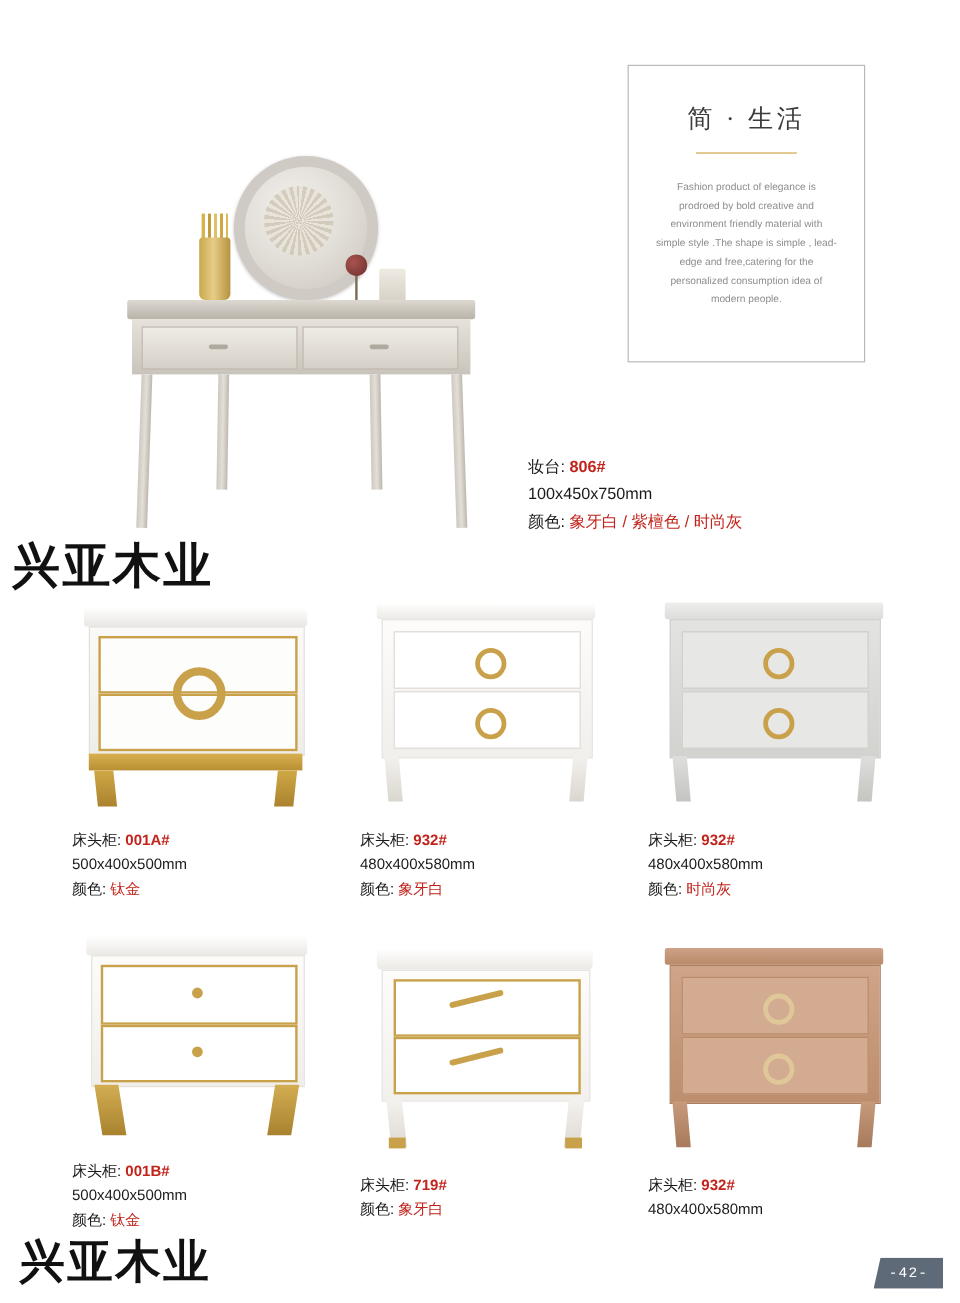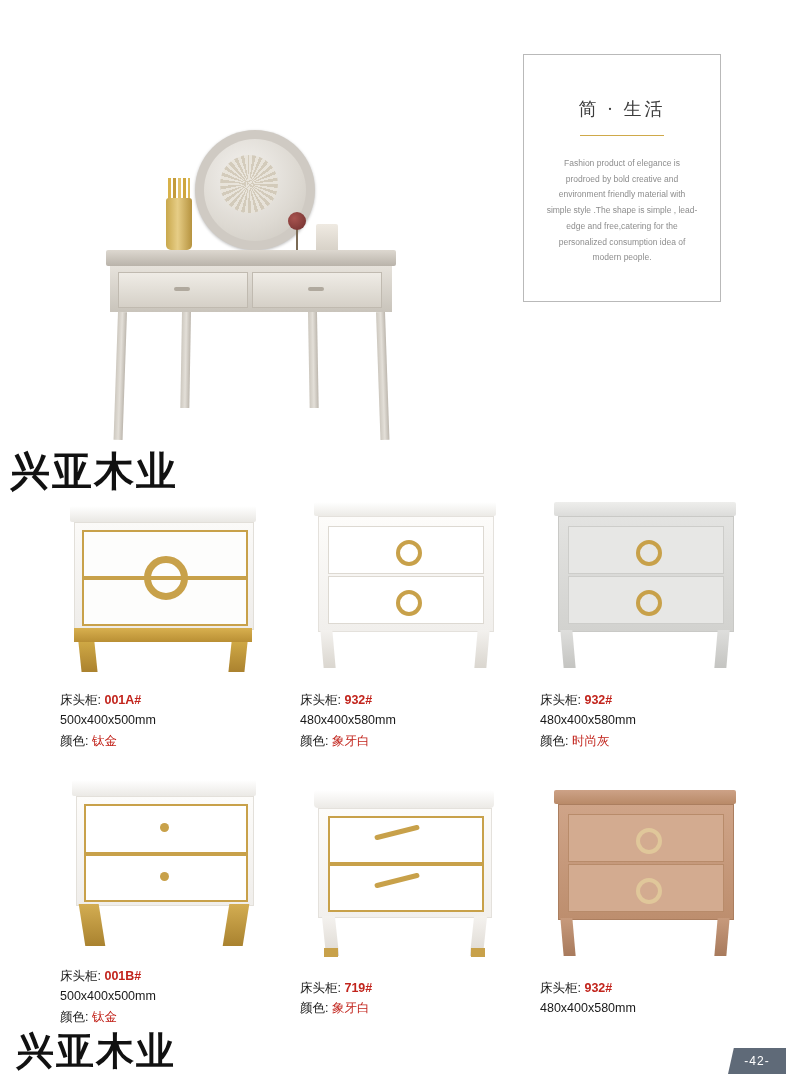--- a/index.html
+++ b/index.html
@@ -135,23 +135,23 @@
 
   
   .card {
     position: absolute;
     left: 523px; top: 54px;
     width: 196px; height: 246px;
     border: 1px solid #b9b9b9;
     background: #fff;
   }
   .card-title {
-    margin-top: 42px;
+    margin-top: 30px;
     text-align: center;
-    font-size: 18px;
+    font-size: 21px;
     letter-spacing: 3px;
     color: #3c3c3c;
     font-family: "Liberation Serif", serif;
   }
   .card-rule {
     width: 84px; height: 1px;
     background: #cfa94a;
     margin: 14px auto 0;
   }
   .card-body {
@@ -229,20 +229,21 @@
     right: 14px; bottom: 12px;
     width: 58px; height: 26px;
     background: #5f6a78;
     color: #fff;
     font-size: 12px;
     display: flex;
     align-items: center;
     justify-content: center;
     letter-spacing: 1px;
     clip-path: polygon(10% 0, 100% 0, 100% 100%, 0 100%);
+    font-family: Liberation Mono, monospace;
   }
 </style>
 </head>
 <body>
 
 <div class="hero">
 
   <div class="dresser">
     <div class="mirror-outer"></div>
     <div class="mirror-inner"></div>
@@ -263,20 +264,31 @@
     <div class="leg l3"></div>
     <div class="leg l4"></div>
   </div>
 
   <div class="card">
     <div class="card-title">简 · 生活</div>
     <div class="card-rule"></div>
     <div class="card-body">Fashion product of elegance is prodroed by bold creative and environment friendly material with simple style .The shape is simple , lead-edge and free,catering for the personalized consumption idea of modern people.</div>
   </div>
 
+  <div class="hero-spec">
+    <div class="spec-line">
+      <span>妆台:</span>
+      <span class="red bold">806#</span>
+    </div>
+    <div class="spec-line">100x450x750mm</div>
+    <div class="spec-line">
+      <span>颜色:</span>
+      <span class="red">象牙白 / 紫檀色 / 时尚灰</span>
+    </div>
+  </div>
 
   <div class="watermark wm1">兴亚木业</div>
 </div>
 
 <div class="grid">
 
   <div class="cell" style="left:60px; top:0;">
     <div class="thumb">
       <div class="ns-top" style="left:10px; top:14px; width:186px; height:16px; background:linear-gradient(180deg,#ffffff,#e9e7e3);"></div>
       <div class="ns-body" style="left:14px; top:30px; width:178px; height:106px; background:linear-gradient(180deg,#fbfaf8,#efedea); border:1px solid #e2dfd9;"></div>

